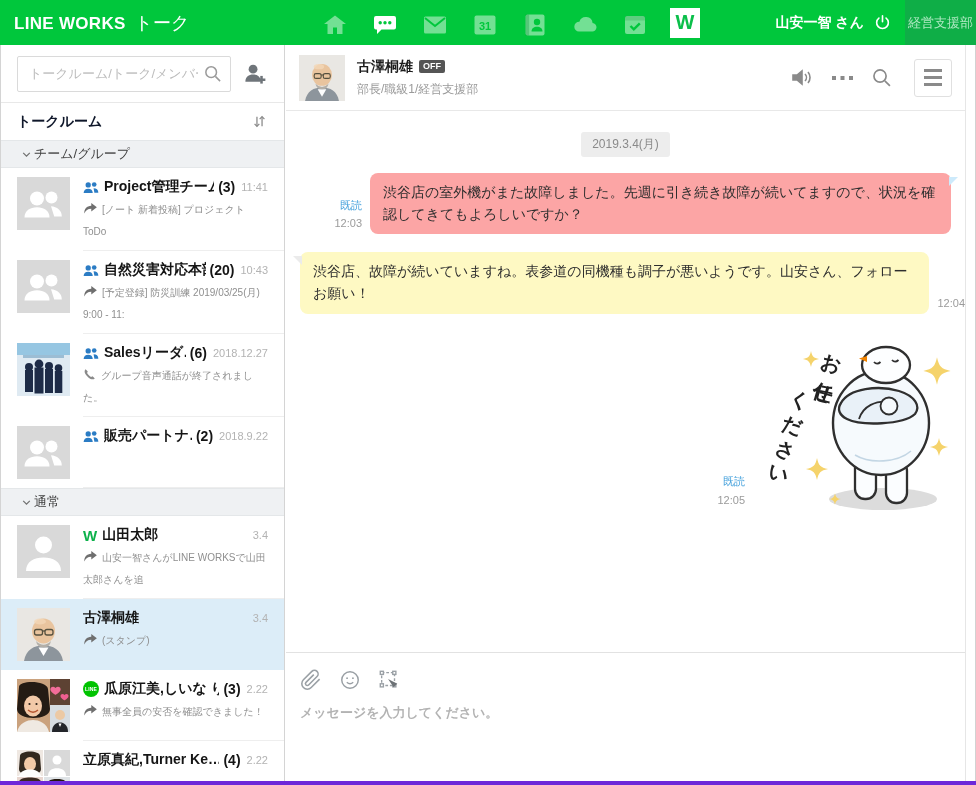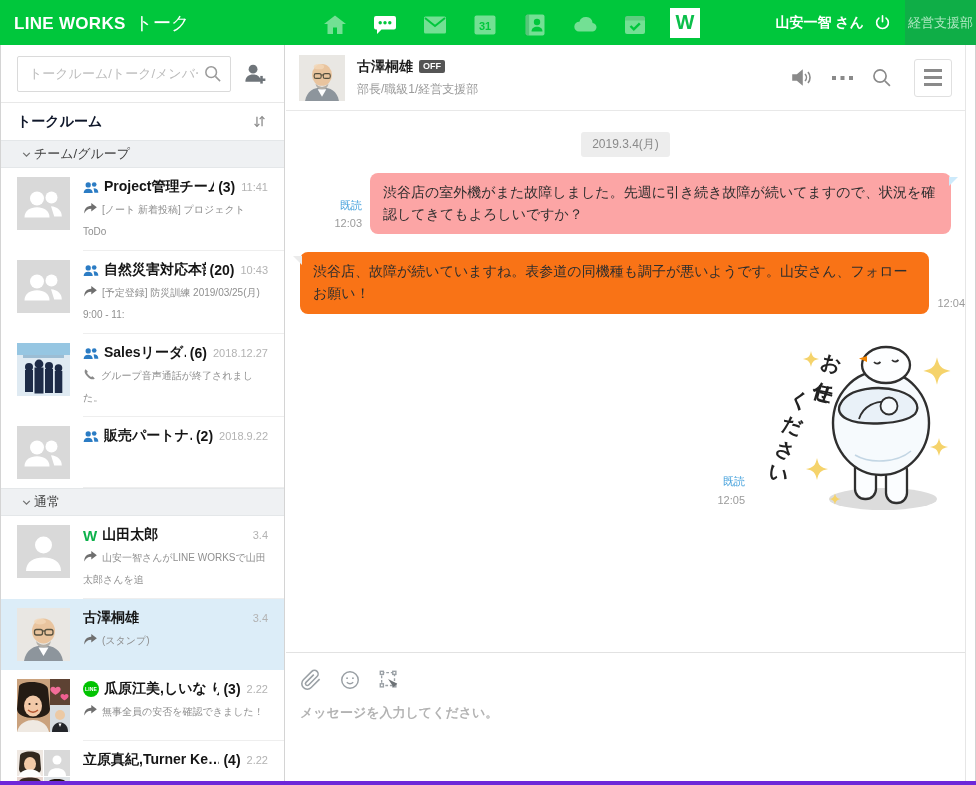--- a/index.html
+++ b/index.html
@@ -67,21 +67,21 @@
 
   .chat-body { position:relative; height:541px; background:#fff; overflow:hidden; }
   .date-wrap { text-align:center; padding-top:21px; }
   .date-chip { display:inline-block; background:#ededed; color:#8a8a8a; font-size:12px; padding:4px 11px; border-radius:3px; }
   .mrow { display:flex; align-items:flex-end; }
   .mrow.out { justify-content:flex-end; padding-right:14px; }
   .mrow.in  { justify-content:flex-start; padding-left:14px; }
   .bub { position:relative; font-size:14px; line-height:1.55; padding:9px 13px; border-radius:8px; color:#2e2e2e; }
   .bub.b-out { background:#fca5a5; max-width:581px; }
   .bub.b-out::after { content:''; position:absolute; top:4px; right:-7px; width:0; height:0; border-top:9px solid #cdeafb; border-right:9px solid transparent; }
-  .bub.b-in { background:#f97316; }
+  .bub.b-in { background:#fef9c3; }
   .bub.b-in::before { content:''; position:absolute; top:4px; left:-7px; width:0; height:0; border-top:9px solid #ebebeb; border-left:9px solid transparent; }
   .meta { font-size:11px; line-height:1.65; color:#9b9b9b; text-align:right; }
   .meta .read { display:block; color:#3f9edb; }
   .meta.m-out { margin-right:8px; margin-bottom:2px; }
   .meta.m-in { margin-left:8px; margin-bottom:2px; text-align:left; }
   .row1 { padding-top:16px; }
   .row2 { padding-top:18px; }
   .row3 { padding-top:25px; }
   .meta.m-stk { margin-right:10px; margin-bottom:12px; }
 

